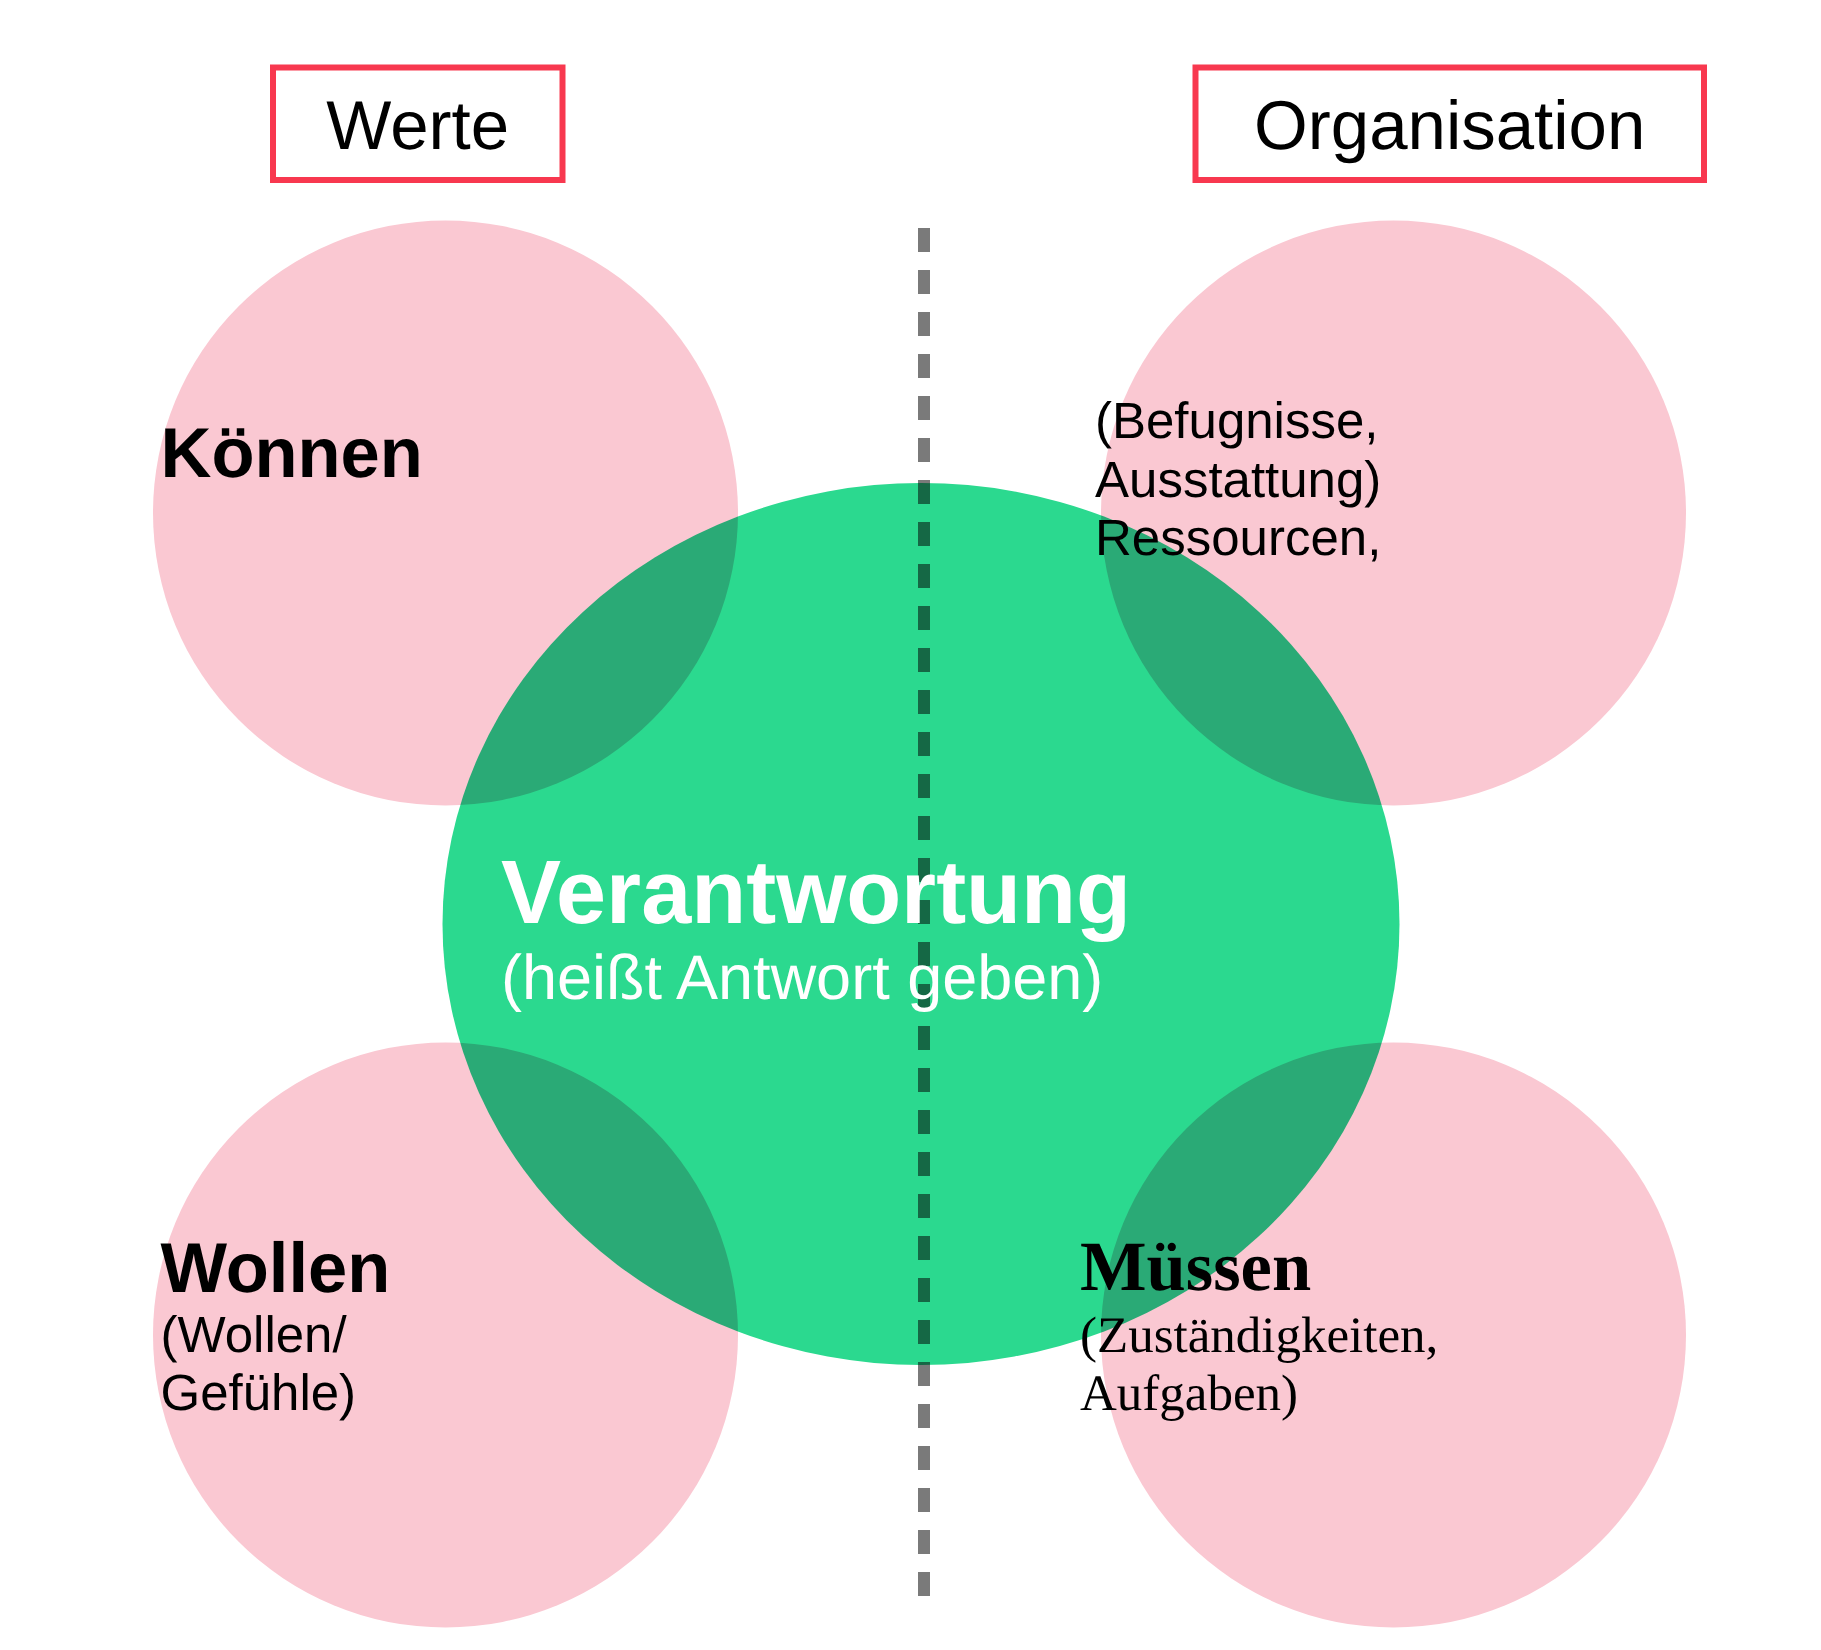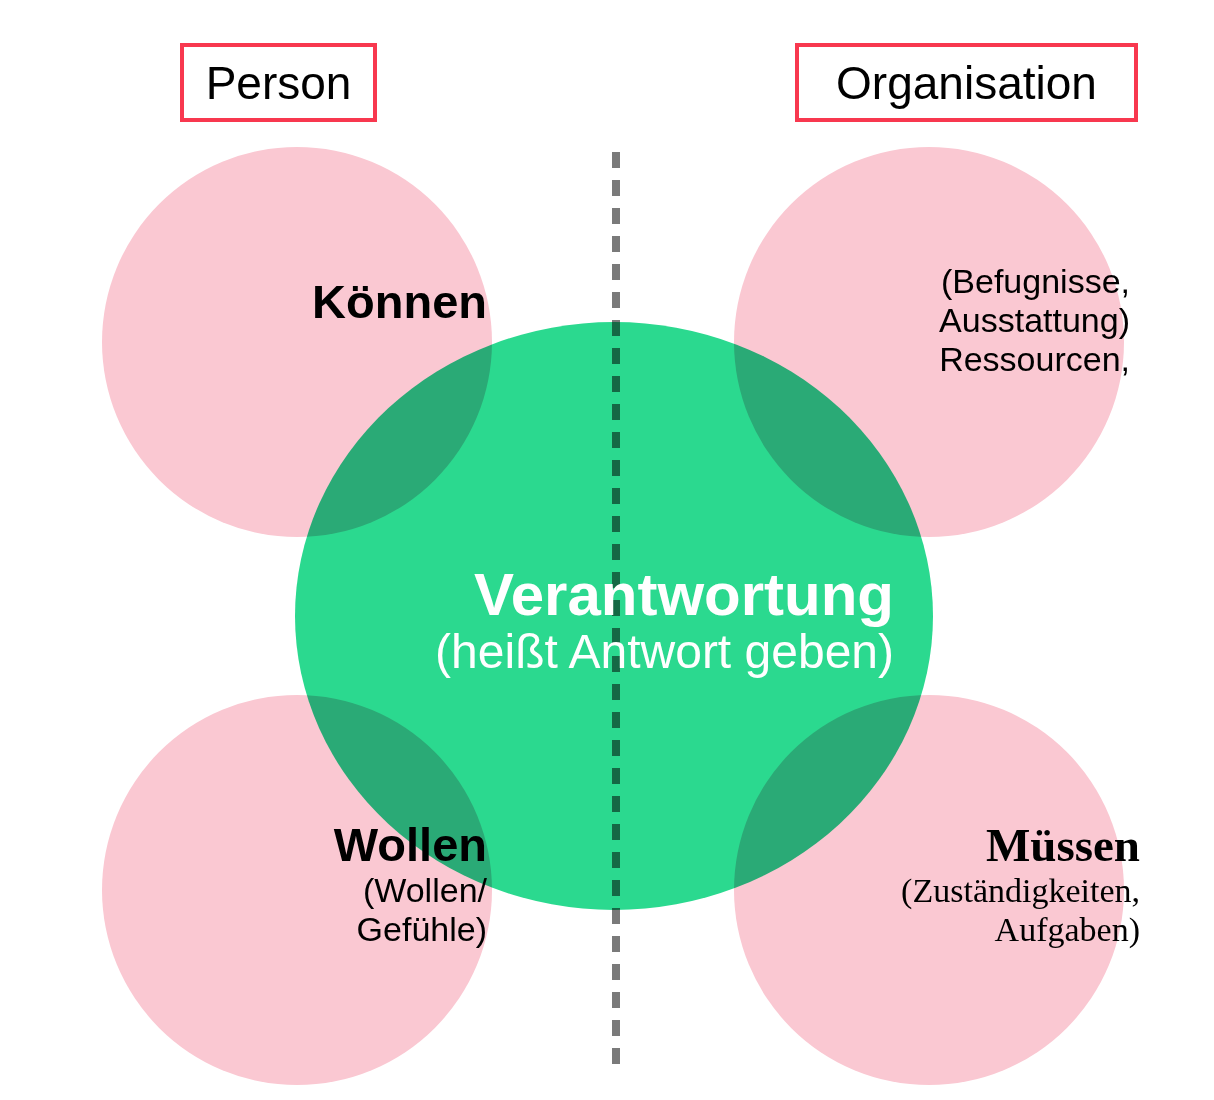--- a/index.html
+++ b/index.html
@@ -74,49 +74,49 @@
     width: 638px;
     height: 588px;
     background: var(--green, #2BD98F);
     mix-blend-mode: multiply;
     z-index: 3;
   }
 
   
   .circle-text {
     position: absolute;
-    text-align: right;
+    text-align: left;
     z-index: 4;
     color: #000000;
   }
   .circle-title {
     font-weight: bold;
     font-size: 47px;
     line-height: 52px;
   }
   .circle-sub div {
     font-size: 34px;
     line-height: 39px;
   }
   .circle-text.tl { left: 107px; top: 276px; width: 380px; }
   .circle-text.tr { left: 730px; top: 262px; width: 400px; }
   .circle-text.bl { left: 107px; top: 819px; width: 380px; }
   .circle-text.br { left: 720px; top: 819px; width: 420px; font-family: Liberation Serif, serif; }
 
   .circle-text.center { left: 334px; top: 563px; width: 560px; color: #ffffff; }
   .circle-text.center .circle-title { font-size: 60px; line-height: 64px; }
-  .circle-text.center .circle-sub div { font-size: 48px; line-height: 50px; }
+  .circle-text.center .circle-sub div { font-size: 42px; line-height: 50px; }
 </style>
 </head>
 <body>
 
 <div class="canvas">
 
   <div class="label-box person">
-    <span>Person</span>
+    <span>Werte</span>
   </div>
   <div class="label-box organisation">
     <span>Organisation</span>
   </div>
 
   <div class="dashed-line"></div>
 
   <div class="circle pink tl"></div>
   <div class="circle pink tr"></div>
   <div class="circle pink bl"></div>

